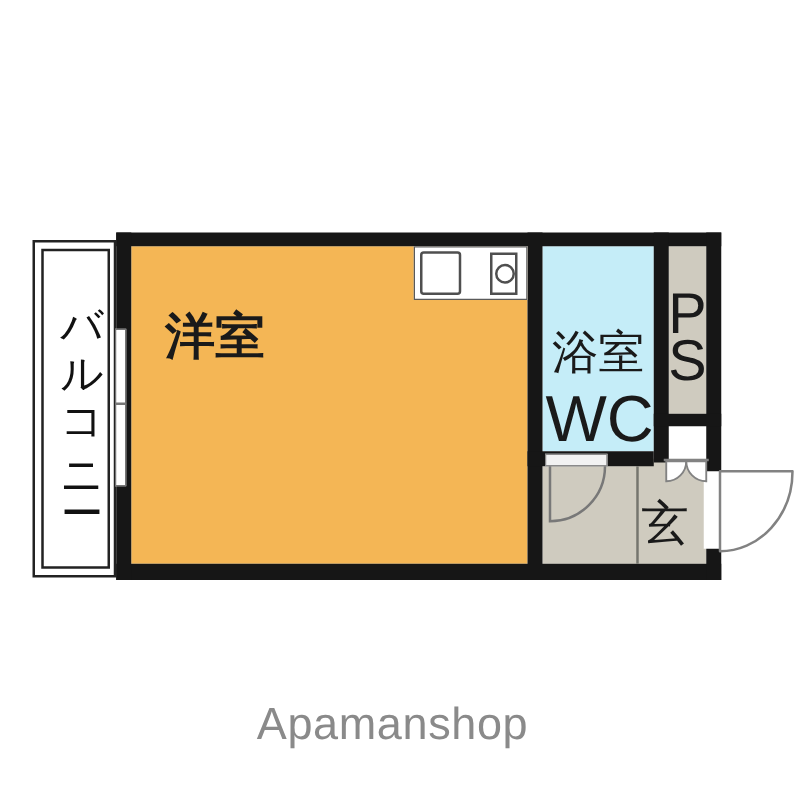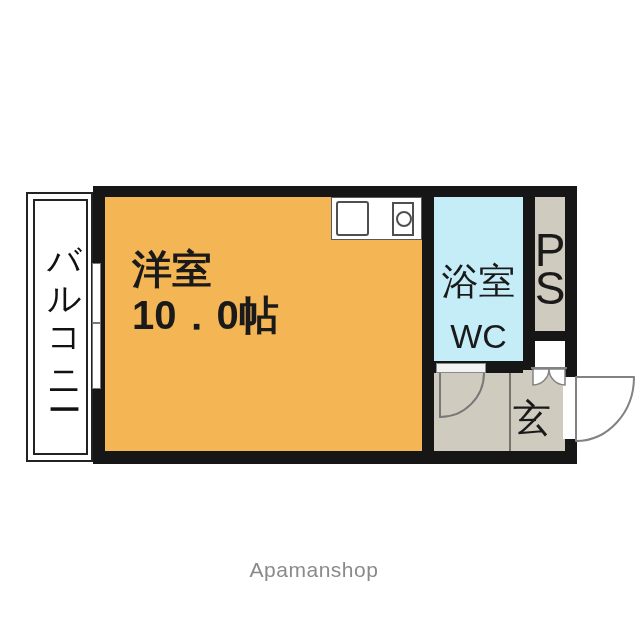--- a/index.html
+++ b/index.html
@@ -36,28 +36,28 @@
   .kitchen-sink{left:336px;top:201px;width:29px;height:31px;background:#fff;border:2px solid #4f4f4f;border-radius:3px;}
   .kitchen-stove{left:392px;top:202px;width:18px;height:30px;background:#fff;border:2px solid #4f4f4f;}
   .kitchen-burner{left:396px;top:211px;width:12px;height:12px;border:2px solid #4f4f4f;border-radius:50%;background:#fff;}
 
   .divider{left:509px;top:373px;width:2px;height:78px;background:#75756E;}
 
   
   .label{position:absolute;color:#1A1A1A;}
   .label-main{left:132px;top:246px;width:240px;font-size:40px;line-height:46px;font-weight:700;}
   .label-bath{left:434px;top:233px;width:89px;text-align:center;font-size:37px;line-height:55px;font-weight:500;margin-top:21px;}
-  .label-bath .l2{font-size:34px;}
+  .label-bath .l2{font-size:52px;text-align:right;}
   .label-ps{left:534px;top:231px;width:32px;text-align:center;font-size:46px;line-height:38px;font-weight:500;}
   .label-genkan{left:507px;top:393px;width:50px;text-align:center;font-size:38px;font-weight:500;}
   .label-balcony{left:46px;top:222px;width:38px;height:210px;
                  writing-mode:vertical-rl;text-orientation:upright;
                  font-size:34px;letter-spacing:4px;line-height:38px;color:#111;}
   .watermark{left:0;top:558px;width:628px;text-align:center;
-             font-size:21px;letter-spacing:0.5px;color:#8A8A8A;}
+             font-size:36px;letter-spacing:0.5px;color:#8A8A8A;}
 
   .door-svg{position:absolute;left:0;top:0;width:640px;height:640px;pointer-events:none;}
 </style>
 </head>
 <body>
 
 <div class="canvas">
 
   <div class="abs balcony-outer"></div>
   <div class="abs balcony-inner"></div>
@@ -96,21 +96,20 @@
 
     <path d="M 440 373 L 440 417 A 44 44 0 0 0 484 373" fill="none" stroke="#787878" stroke-width="2"></path>
 
     <line x1="531" y1="368" x2="567" y2="368" stroke="#828282" stroke-width="2"></line>
     <path d="M 533 369 L 533 385 A 16 16 0 0 0 549 369 Z" fill="#ffffff" stroke="#828282" stroke-width="1.5"></path>
     <path d="M 565 369 L 565 385 A 16 16 0 0 1 549 369 Z" fill="#ffffff" stroke="#828282" stroke-width="1.5"></path>
   </svg>
 
   <div class="label label-main">
     <div>洋室</div>
-    <div>10．0帖</div>
   </div>
 
   <div class="label label-bath">
     <div>浴室</div>
     <div class="l2">WC</div>
   </div>
 
   <div class="label label-ps">
     <div>P</div>
     <div>S</div>

